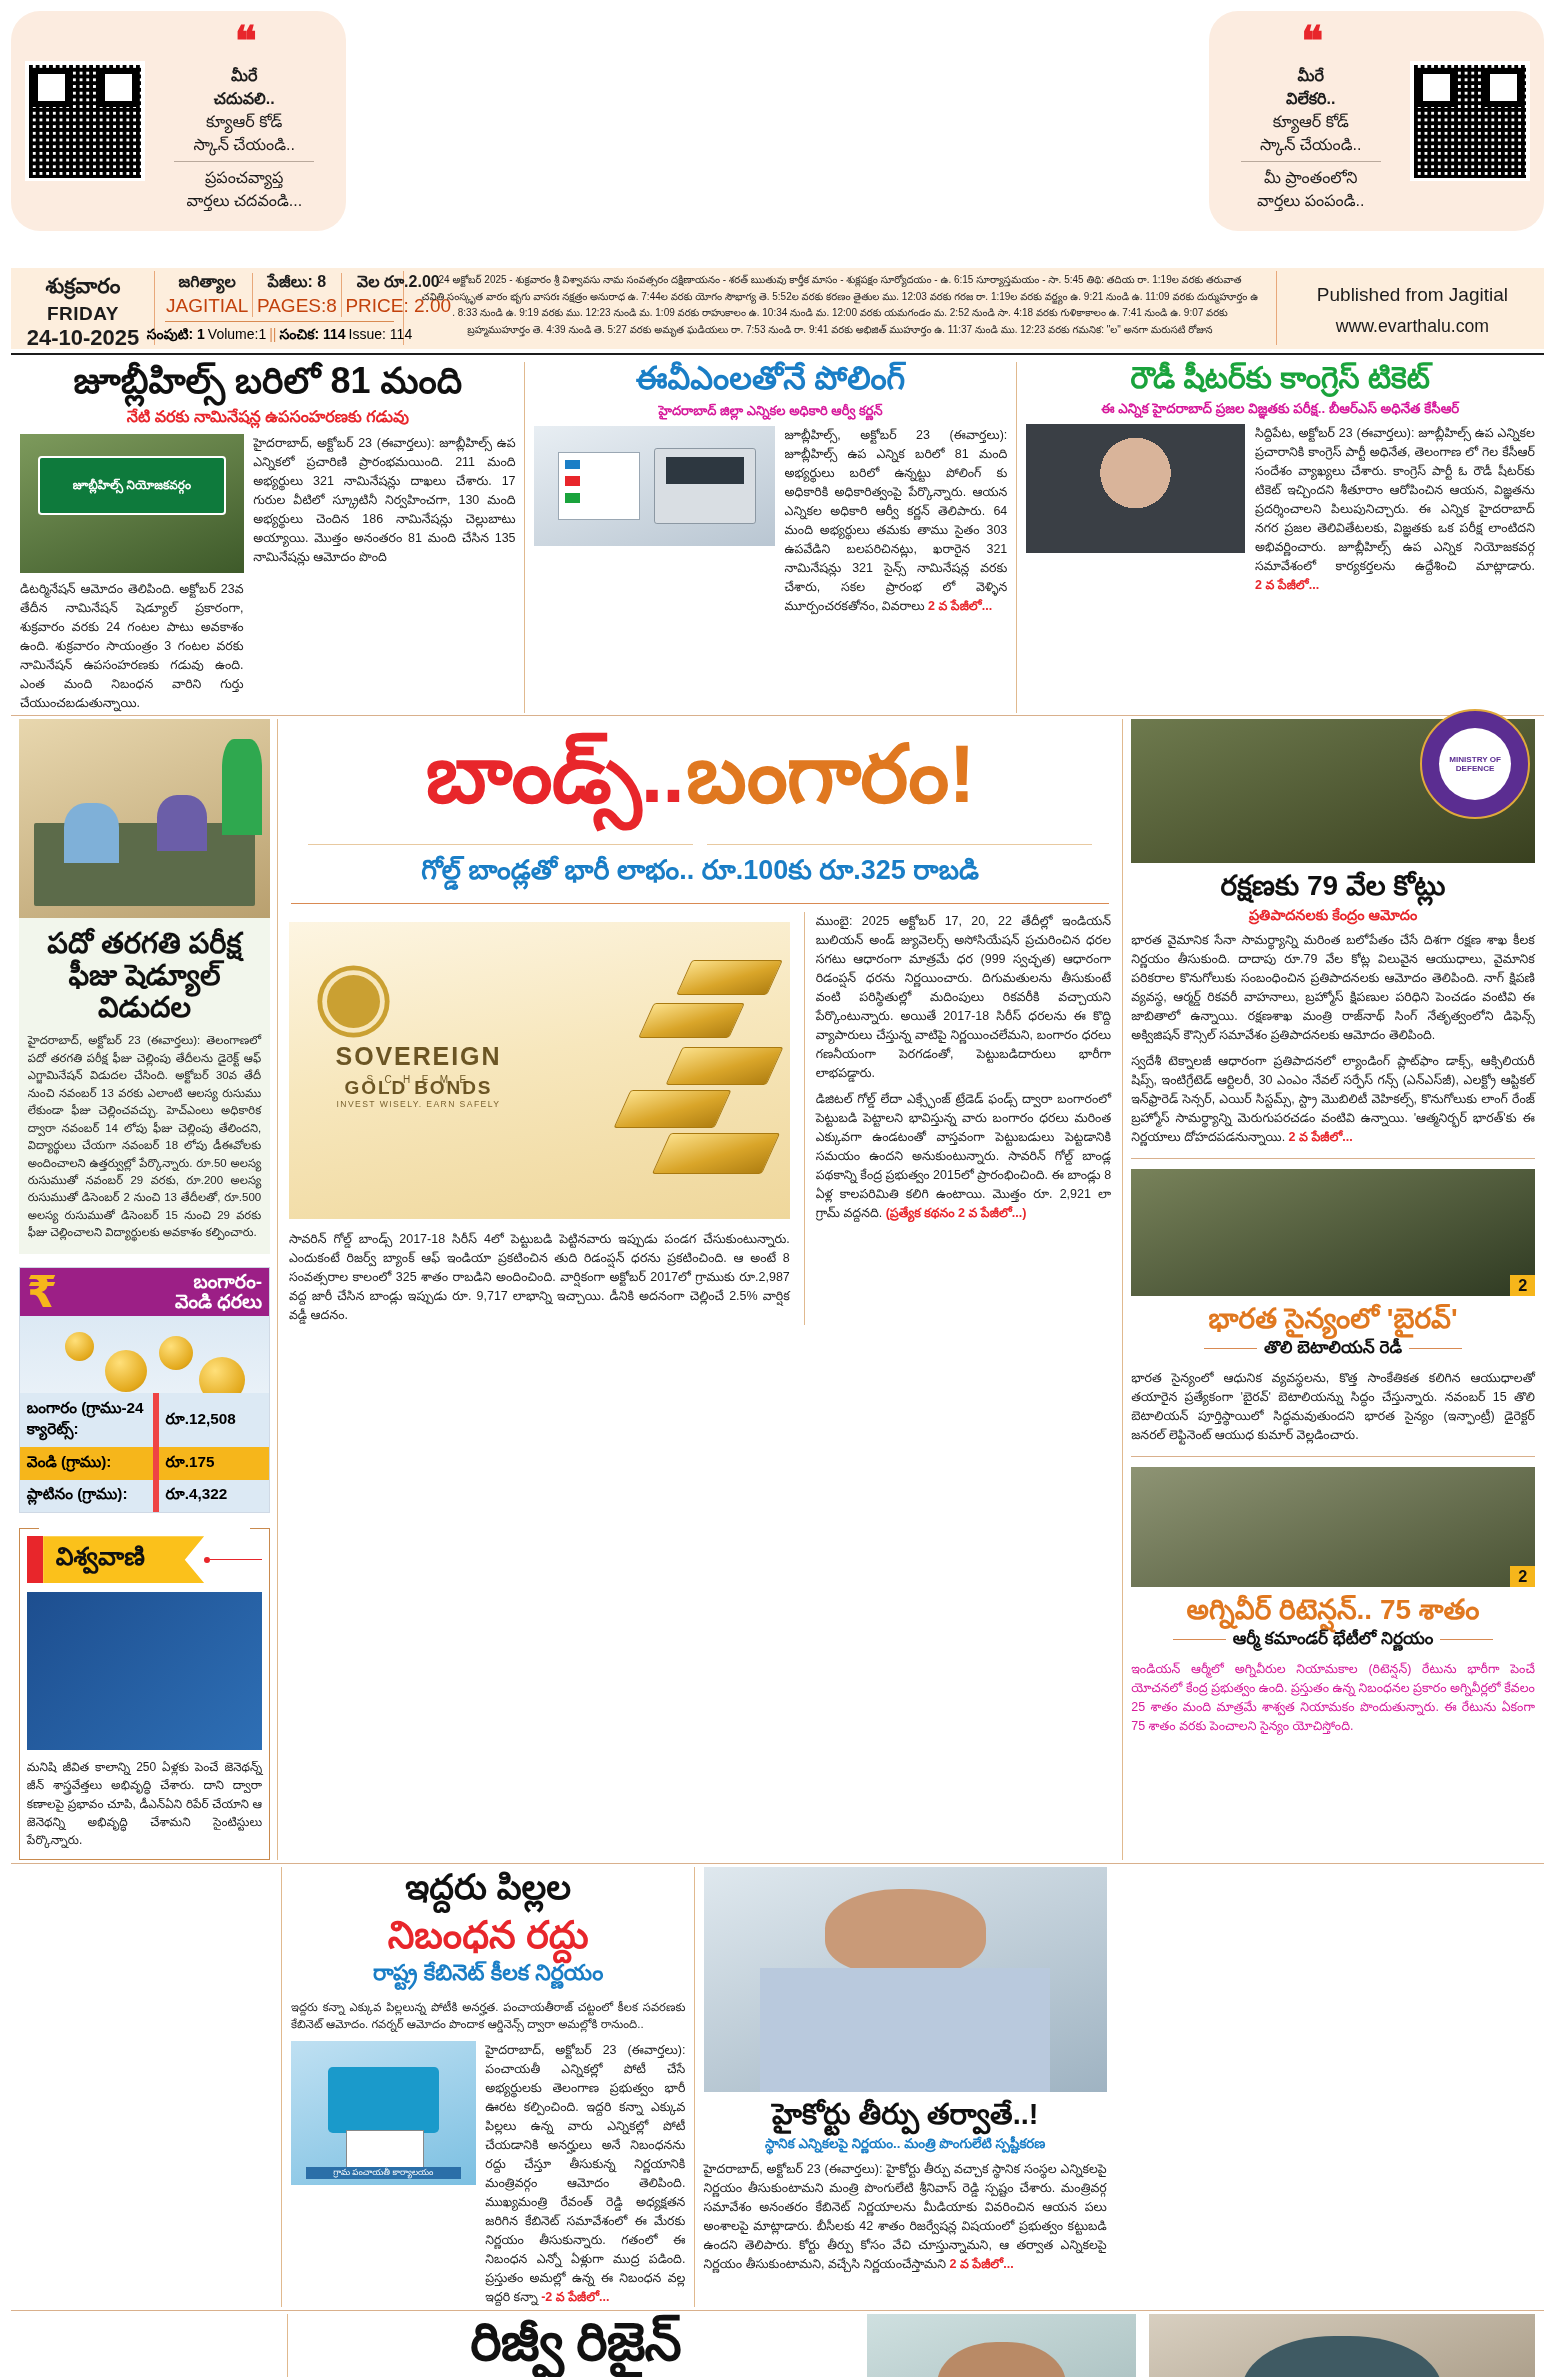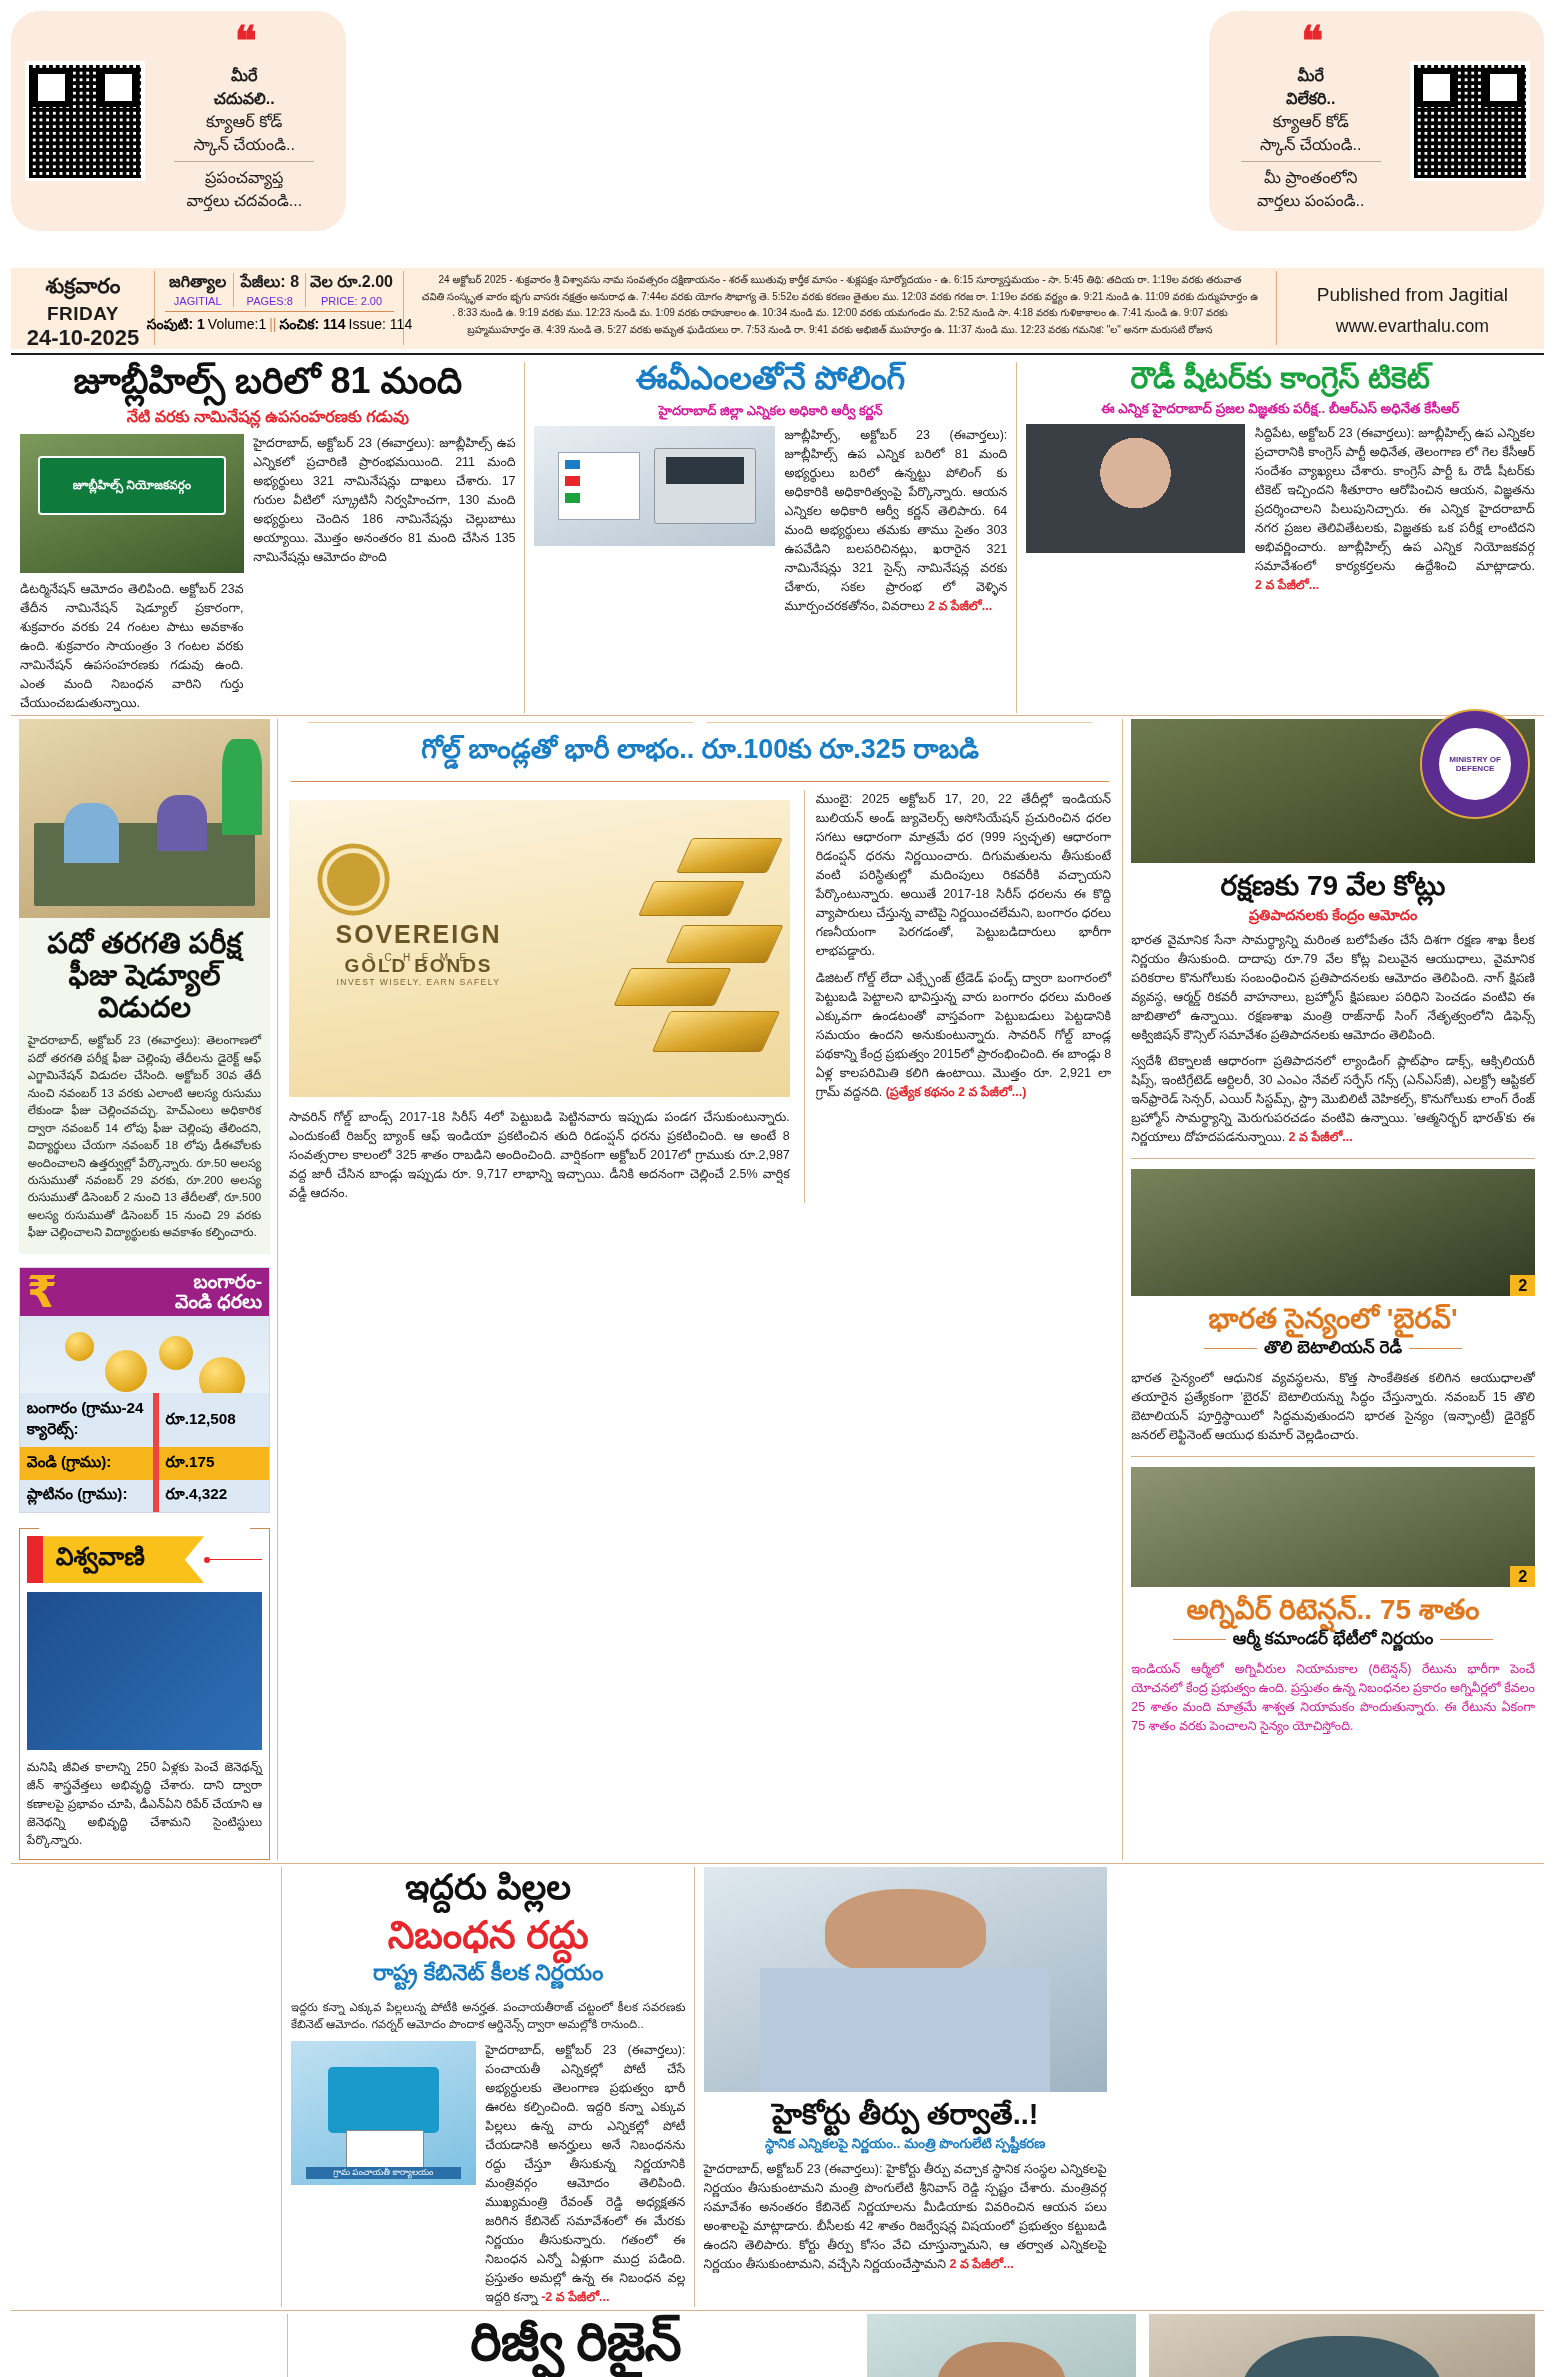--- a/index.html
+++ b/index.html
@@ -138,21 +138,21 @@
     border-right: 1.9px double #e8a87a;
   }
   .is-date .d1 { font-size: 21px; font-weight: 700; color: #1c1c1c; }
   .is-date .d2 { font-size: 19px; font-weight: 700; color: #1c1c1c; letter-spacing: 0.5px; }
   .is-date .d3 { font-size: 22px; font-weight: 700; color: #1c1c1c; }
   .is-meta { width: 249px; padding: 1.9px 6.7px; border-right: 1.9px double #e8a87a; }
   .is-meta-top { display: flex; justify-content: space-around; text-align: center; }
   .is-meta-top > div { padding: 0 3.8px; border-right: 1.4px double #e8a87a; flex: 1; }
   .is-meta-top > div:last-child { border-right: 0; }
   .is-meta-top .t1 { font-size: 16px; font-weight: 700; color: #1c1c1c; white-space: nowrap;}
-  .is-meta-top .t2 { font-size: 11px; color: #6d28d9; white-space: nowrap; }
+  .is-meta-top .t2 { font-size: 19px; color: #c2410c; white-space: nowrap; }
   .is-meta hr { border: 0; border-top: 1px solid #d98a52; margin: 3.8px 2.9px; }
   .is-meta-bot { display: flex; justify-content: center; gap: 3px; font-size: 14px; white-space: nowrap; }
   .is-meta-bot b { font-weight: 700; }
   .is-meta-bot span.div { color: #d98a52; }
   .is-panchang {
     flex: 1 1 auto; padding: 1px 7.7px;
     font-size: 10px; line-height: 1.65; color: #1c1c1c; text-align: center;
   }
   .is-pub { width: 268px; padding: 12.5px 4.8px 0 9.6px; border-left: 1.9px double #e8a87a; text-align: center; }
   .is-pub .p1 { font-size: 19px; color: #1c1c1c; margin-bottom: 10.5px; }
@@ -492,20 +492,24 @@
               <i></i>
               <u></u>
             </span>
         </div>
         <div class="vv-img"></div>
         <p class="body-te" style="margin-top:8.6px;font-size:12px">మనిషి జీవిత కాలాన్ని 250 ఏళ్లకు పెంచే జెనెథన్న్ జీన్ శాస్త్రవేత్తలు అభివృద్ధి చేశారు. దాని ద్వారా కణాలపై ప్రభావం చూపి, డీఎన్ఏని రిపేర్ చేయాని ఆ జెనెథన్ని అభివృద్ధి చేశామని సైంటిస్టులు పేర్కొన్నారు.</p>
       </div>
     </aside>
 
     <section class="mb-center col-rule">
+      <div class="lead-hl">
+        <span class="w1">బాండ్స్..</span>
+        <span class="w2">బంగారం!</span>
+      </div>
       <div class="lead-rule">
           <i></i>
           <i></i>
         </div>
       <div class="lead-deck">గోల్డ్ బాండ్లతో భారీ లాభం.. రూ.100కు రూ.325 రాబడి</div>
       <hr class="lead-sep">
 
       <div style="display:flex;gap:14.4px;margin-top:4.8px">
         <div style="width:62%">
           <div class="sgb-card" style="width:100%">

